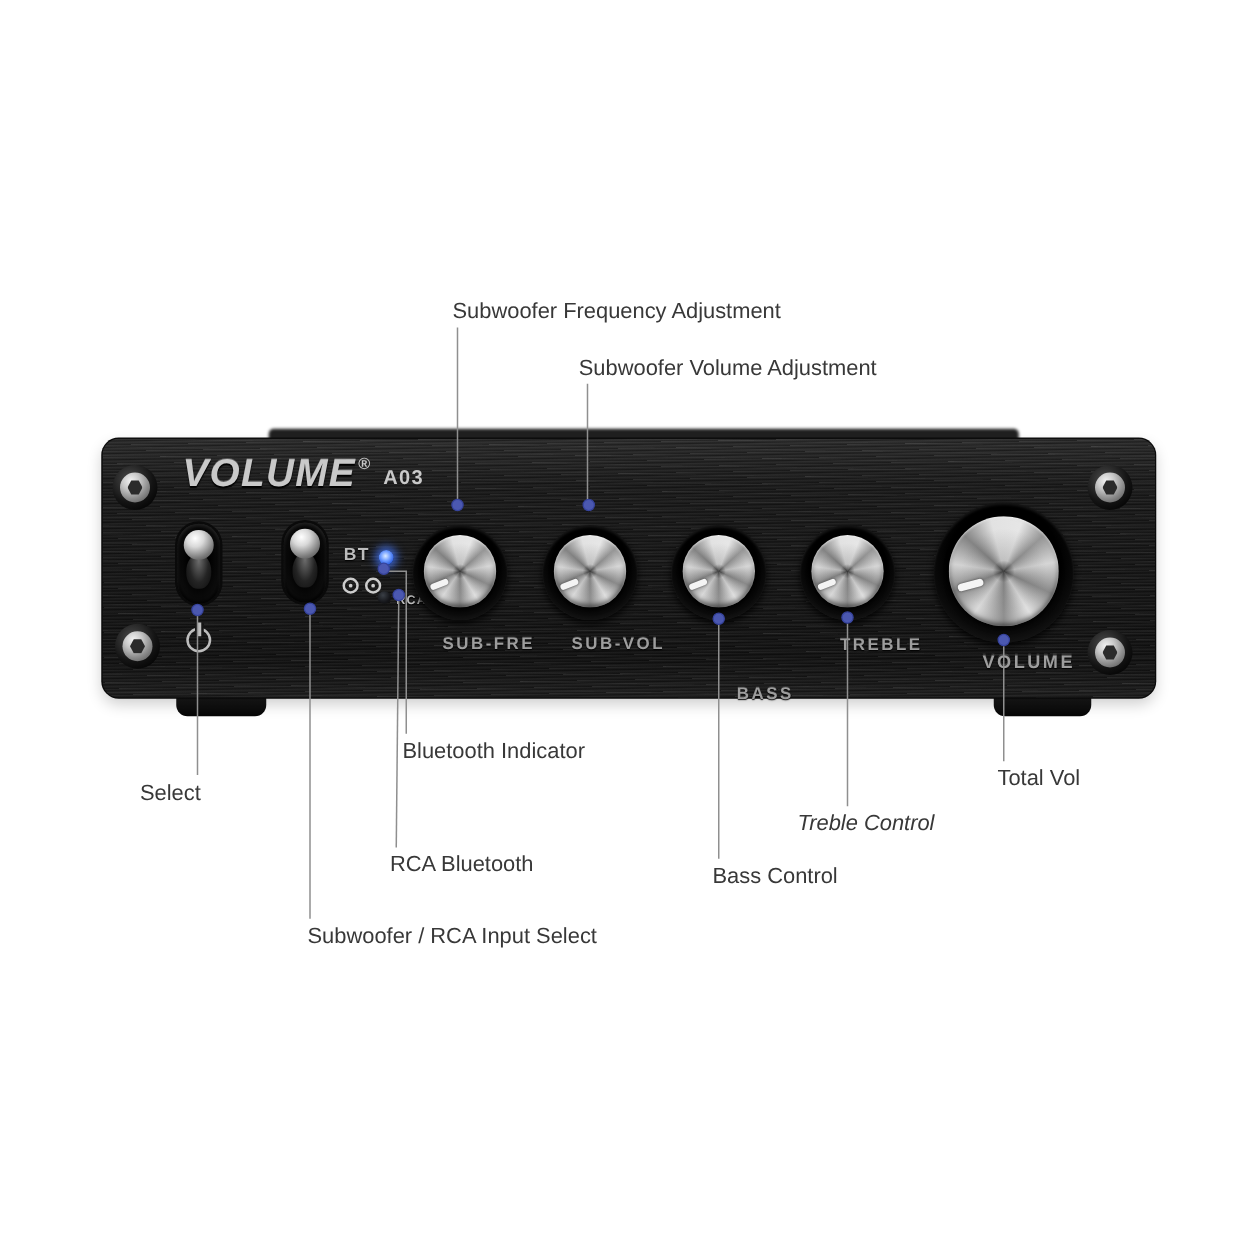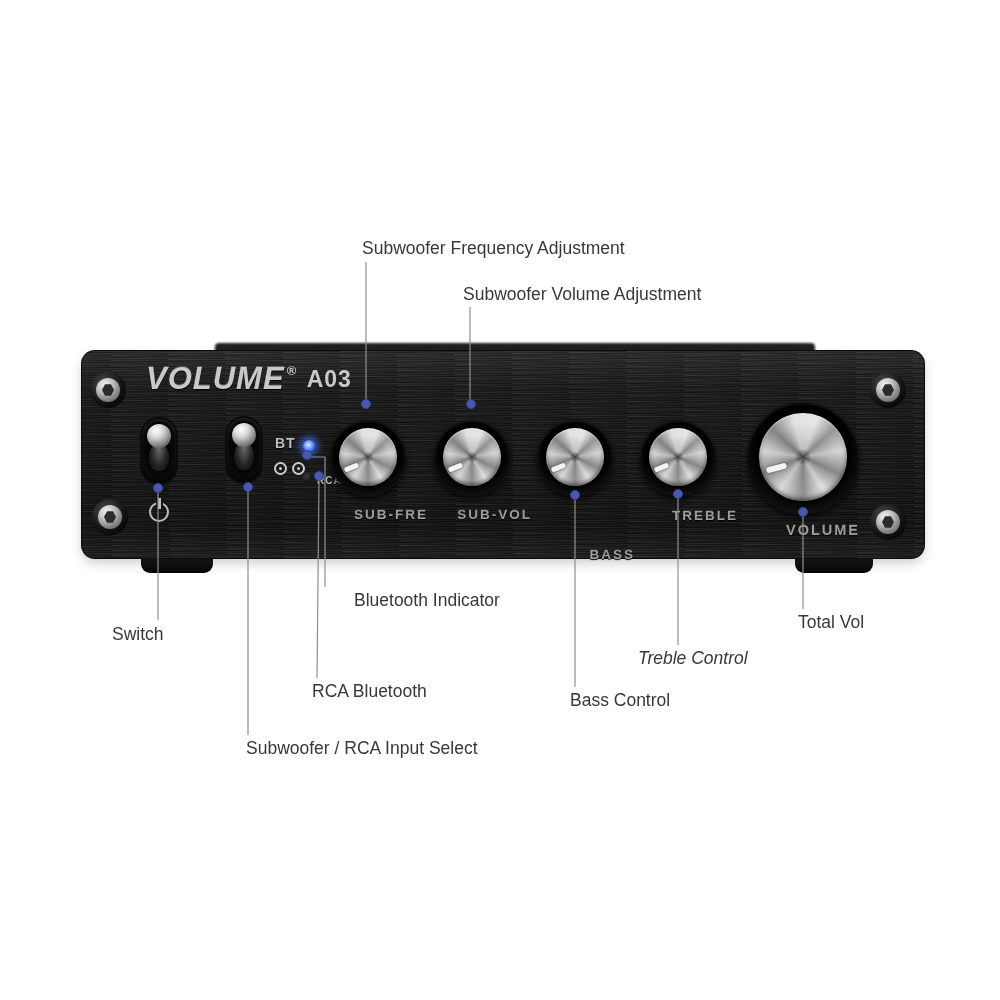--- a/index.html
+++ b/index.html
@@ -33,21 +33,21 @@
   .screw-hex{position:absolute;left:12px;top:12px;width:12px;height:12px;background:#2b2b2b;
     clip-path:polygon(25% 3%,75% 3%,100% 50%,75% 97%,25% 97%,0 50%);}
   .screw-tl{left:8px;top:21px;} .screw-bl{left:10px;top:148px;}
   .screw-tr{left:788px;top:21px;} .screw-br{left:788px;top:153px;}
 
   
   .logo{position:absolute;left:64px;top:10px;color:#c9c9c9;white-space:nowrap;}
   .logo .brand{font-size:31px;font-weight:800;font-style:italic;letter-spacing:1px;
     text-shadow:0 1px 1px #000, 0 -1px 0 rgba(255,255,255,0.25);}
   .logo .reg{font-size:13px;font-weight:700;vertical-align:14px;margin-left:2px;}
-  .logo .model{font-size:23px;font-weight:700;margin-left:6px;vertical-align:2px;letter-spacing:1px;}
+  .logo .model{font-size:16px;font-weight:700;margin-left:6px;vertical-align:2px;letter-spacing:1px;}
 
   
   .toggle{position:absolute;width:34px;height:64px;border-radius:17px;
     background:radial-gradient(ellipse at 50% 45%, #000 35%, #0c0c0c 70%, #050505 100%);
     box-shadow:inset 0 2px 3px rgba(255,255,255,0.10), inset 0 -2px 3px rgba(0,0,0,0.9), 0 0 0 2px #0a0a0a;}
   .toggle-1{left:60px;top:68px;} .toggle-2{left:145px;top:67px;}
   .lever-ball{position:absolute;left:5px;top:5px;width:24px;height:24px;border-radius:50%;
     background:radial-gradient(circle at 38% 28%, #ffffff 0%, #d9d9d9 30%, #7c7c7c 68%, #3a3a3a 100%);}
   .lever-stem{position:absolute;left:7px;top:24px;width:20px;height:28px;border-radius:50% 50% 45% 45%;
     background:radial-gradient(ellipse at 50% 20%, #6c6c6c 0%, #242424 55%, #0c0c0c 100%);}
@@ -92,21 +92,21 @@
 
   .knob-label{position:absolute;width:120px;text-align:right;font-size:13.5px;font-weight:700;
     color:#9d9d9d;letter-spacing:2px;text-shadow:0 1px 1px #000, 0 -1px 0 rgba(255,255,255,0.12);}
   .kl-0{left:226px;top:156px;} .kl-1{left:330px;top:156px;} .kl-2{left:433px;top:157px;margin-top:39px;} .kl-3{left:536px;top:157px;}
   .kl-4{left:658px;top:171px;font-size:14.5px;}
 
   
   .callout-svg{position:absolute;left:0;top:0;width:1000px;height:1000px;pointer-events:none;}
   .ann{position:absolute;font-size:17.5px;color:#383838;white-space:nowrap;}
   .ann-0{left:362px;top:238px;} .ann-1{left:463px;top:284px;}
-  .ann-2{left:112px;top:624px;} .ann-3{left:322px;top:590px;margin-left:32px;}
+  .ann-2{left:112px;top:624px;} .ann-3{left:322px;top:590px;}
   .ann-4{left:312px;top:681px;} .ann-5{left:246px;top:738px;}
   .ann-6{left:570px;top:690px;} .ann-7{left:638px;top:648px;font-style:italic;}
   .ann-8{left:798px;top:612px;}
 </style>
 </head>
 <body>
 
 <div class="stage">
 
   <div class="chassis-top"></div>
@@ -213,21 +213,21 @@
       <circle cx="319" cy="476" r="4.5"></circle>
       <circle cx="248" cy="487" r="4.5"></circle>
       <circle cx="575" cy="495" r="4.5"></circle>
       <circle cx="678" cy="494" r="4.5"></circle>
       <circle cx="803" cy="512" r="4.5"></circle>
     </g>
   </svg>
 
   <div class="ann ann-0">Subwoofer Frequency Adjustment</div>
   <div class="ann ann-1">Subwoofer Volume Adjustment</div>
-  <div class="ann ann-2">Switch</div>
+  <div class="ann ann-2">Select</div>
   <div class="ann ann-3">Bluetooth Indicator</div>
   <div class="ann ann-4">RCA Bluetooth</div>
   <div class="ann ann-5">Subwoofer / RCA Input Select</div>
   <div class="ann ann-6">Bass Control</div>
   <div class="ann ann-7">Treble Control</div>
   <div class="ann ann-8">Total Vol</div>
 
 </div>
 
 </body></html>

